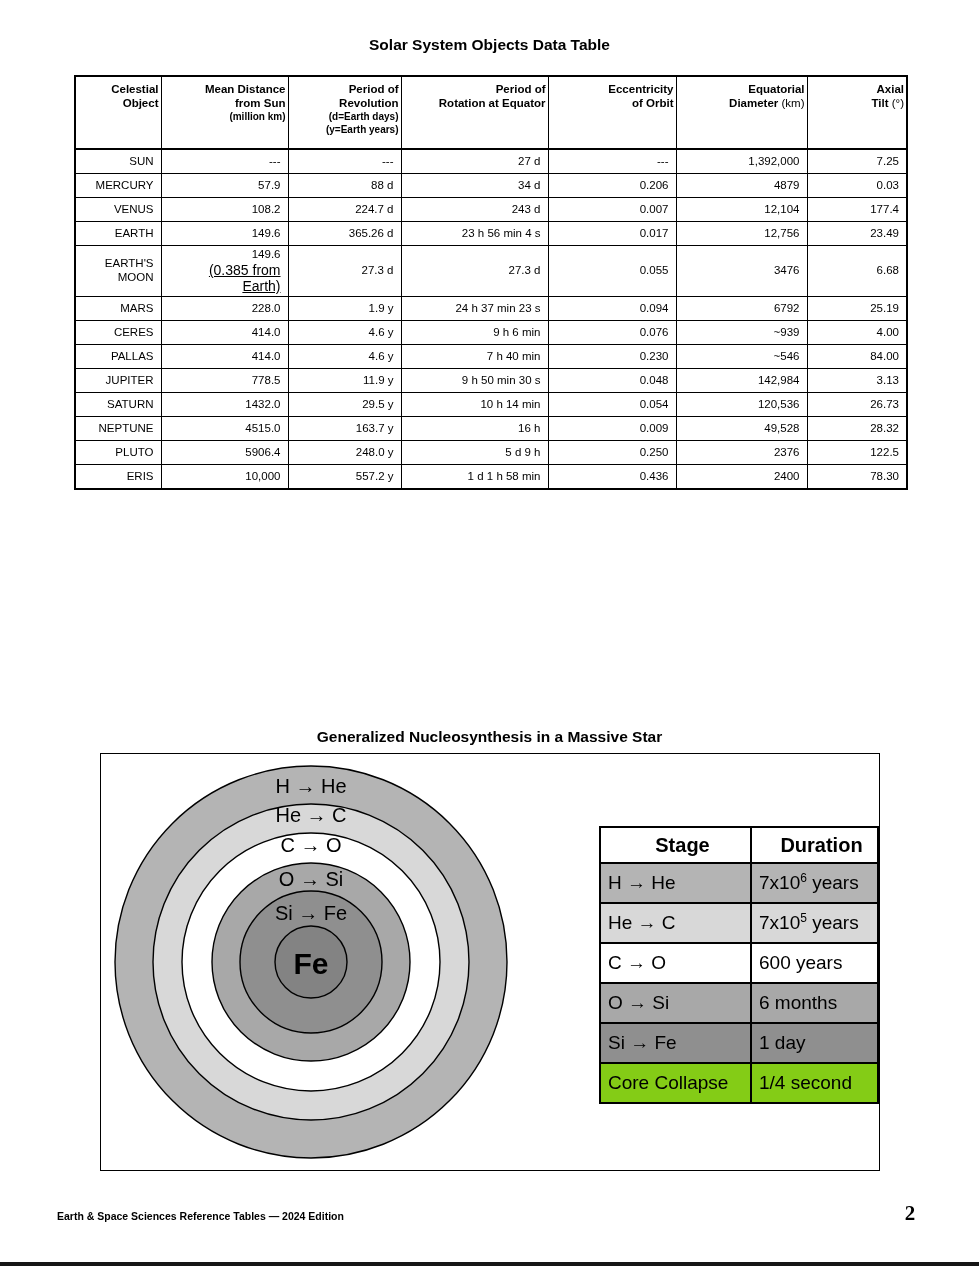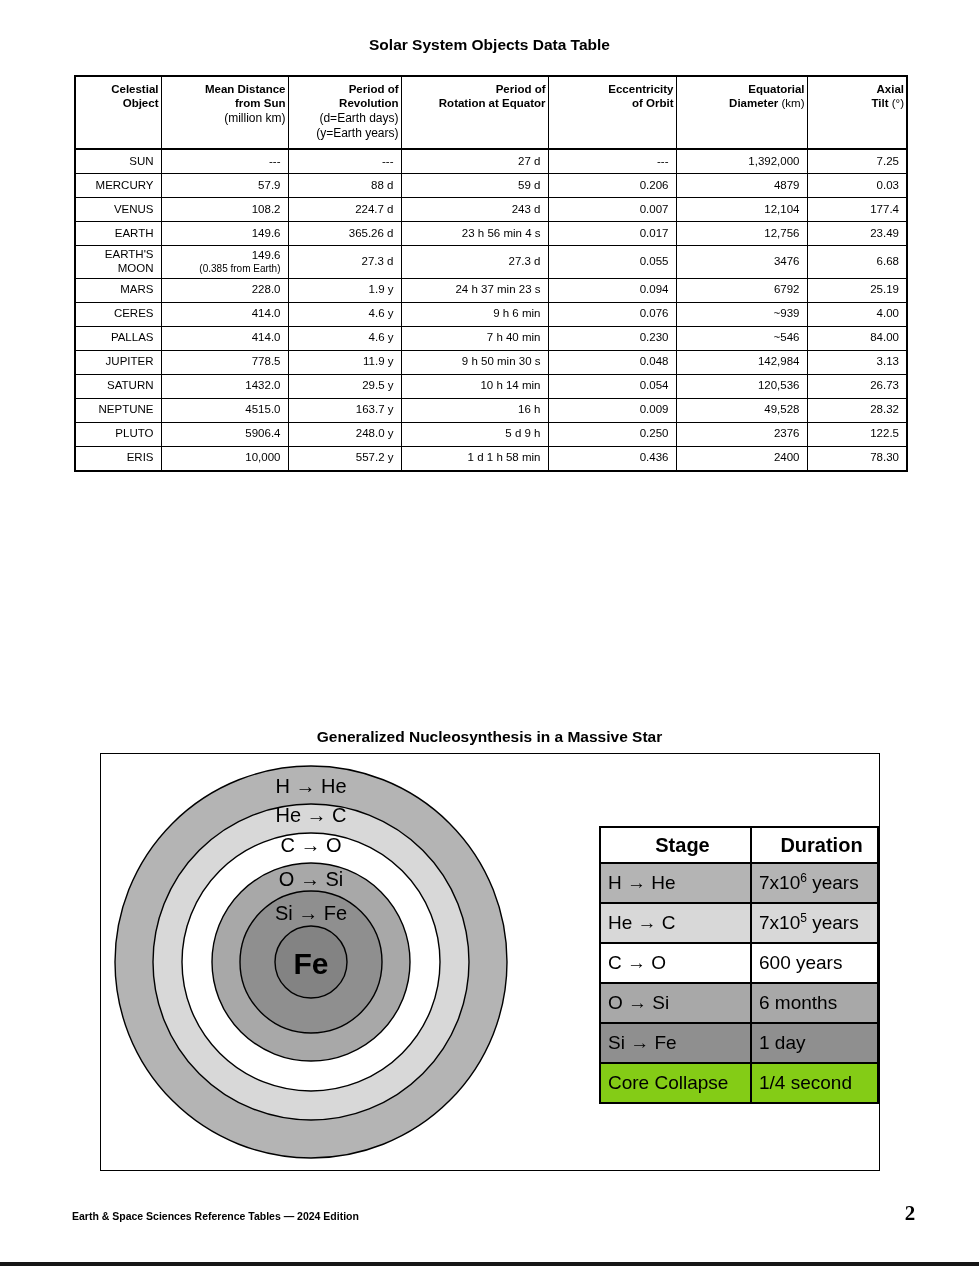--- a/index.html
+++ b/index.html
@@ -12,48 +12,48 @@
   #solar-title{top:36px;}
   #nucleo-title{top:728px;}
 
   
   table{border-collapse:collapse;table-layout:fixed;}
   .solar{position:absolute;left:74px;top:75px;width:832px;border:2px solid #000;}
   .solar th,.solar td{border:1.5px solid #000;overflow:hidden;}
   .solar thead th{vertical-align:top;padding:5px 2px 4px 2px;text-align:right;
                   font-size:11.5px;font-weight:bold;line-height:1.22;height:62px;}
   .solar thead tr{border-bottom:2px solid #000;}
-  .hsub{font-size:12px;font-weight:normal;line-height:1.2;margin-top:1px;}
+  .hsub{font-size:10px;font-weight:bold;line-height:1.2;margin-top:1px;}
   .unit{font-weight:normal;}
   .solar td{font-size:11.5px;height:19px;padding:2px 7px 2px 6px;vertical-align:middle;
             line-height:1.2;}
   .solar td.nm{text-align:right;}
   .solar td.num{text-align:right;}
-  .sub{font-size:10px;line-height:1.15;}
+  .sub{font-size:14px;line-height:1.15;text-decoration:underline;}
   .l2:empty,.sub:empty{display:none;}
 
   
   .nucleo-box{position:absolute;left:100px;top:753px;width:778px;height:416px;
               border:1.5px solid #000;background:#fff;}
   .nucleo-box svg{position:absolute;left:0;top:0;}
   .ring-label{font-family:"Liberation Sans", sans-serif;font-size:20px;fill:#000;}
   .fe-label{font-family:"Liberation Sans", sans-serif;font-size:30px;font-weight:bold;fill:#000;}
 
   
   .stage{position:absolute;left:498px;top:72px;width:278px;border:2.5px solid #000;}
   .stage th,.stage td{border:2px solid #000;padding-left:15px;}
   .stage th{height:32px;font-size:20px;font-weight:bold;text-align:center;background:#fff;}
   .stage td{height:34px;font-size:19px;padding:2px 2px 2px 7px;text-align:left;
             vertical-align:middle;white-space:nowrap;}
   .stage sup{font-size:12px;line-height:0;}
   .col-stage{width:151px;}
   .col-dur{width:127px;}
 
   
-  .footer-left{position:absolute;left:72px;top:1210px;font-size:10.5px;font-weight:bold;}
+  .footer-left{position:absolute;left:57px;top:1210px;font-size:10.5px;font-weight:bold;}
   .page-num{position:absolute;left:880px;top:1201px;width:60px;text-align:center;
             font-family:"Liberation Serif", serif;font-size:21px;font-weight:bold;}
   .bottom-edge{position:absolute;left:0;bottom:0;width:100%;height:4px;background:#161616;}
 </style>
 </head>
 <body>
 
 <div class="page">
 
   <div class="sect-title" id="solar-title">Solar System Objects Data Table</div>
@@ -121,21 +121,21 @@
     </tr>
 
     <tr>
       <td class="nm">
         <div>MERCURY</div>
       </td>
       <td class="num">
         <div>57.9</div>
       </td>
       <td class="num">88 d</td>
-      <td class="num">59 d</td>
+      <td class="num">34 d</td>
       <td class="num">0.206</td>
       <td class="num">4879</td>
       <td class="num">0.03</td>
     </tr>
 
     <tr>
       <td class="nm">
         <div>VENUS</div>
       </td>
       <td class="num">

